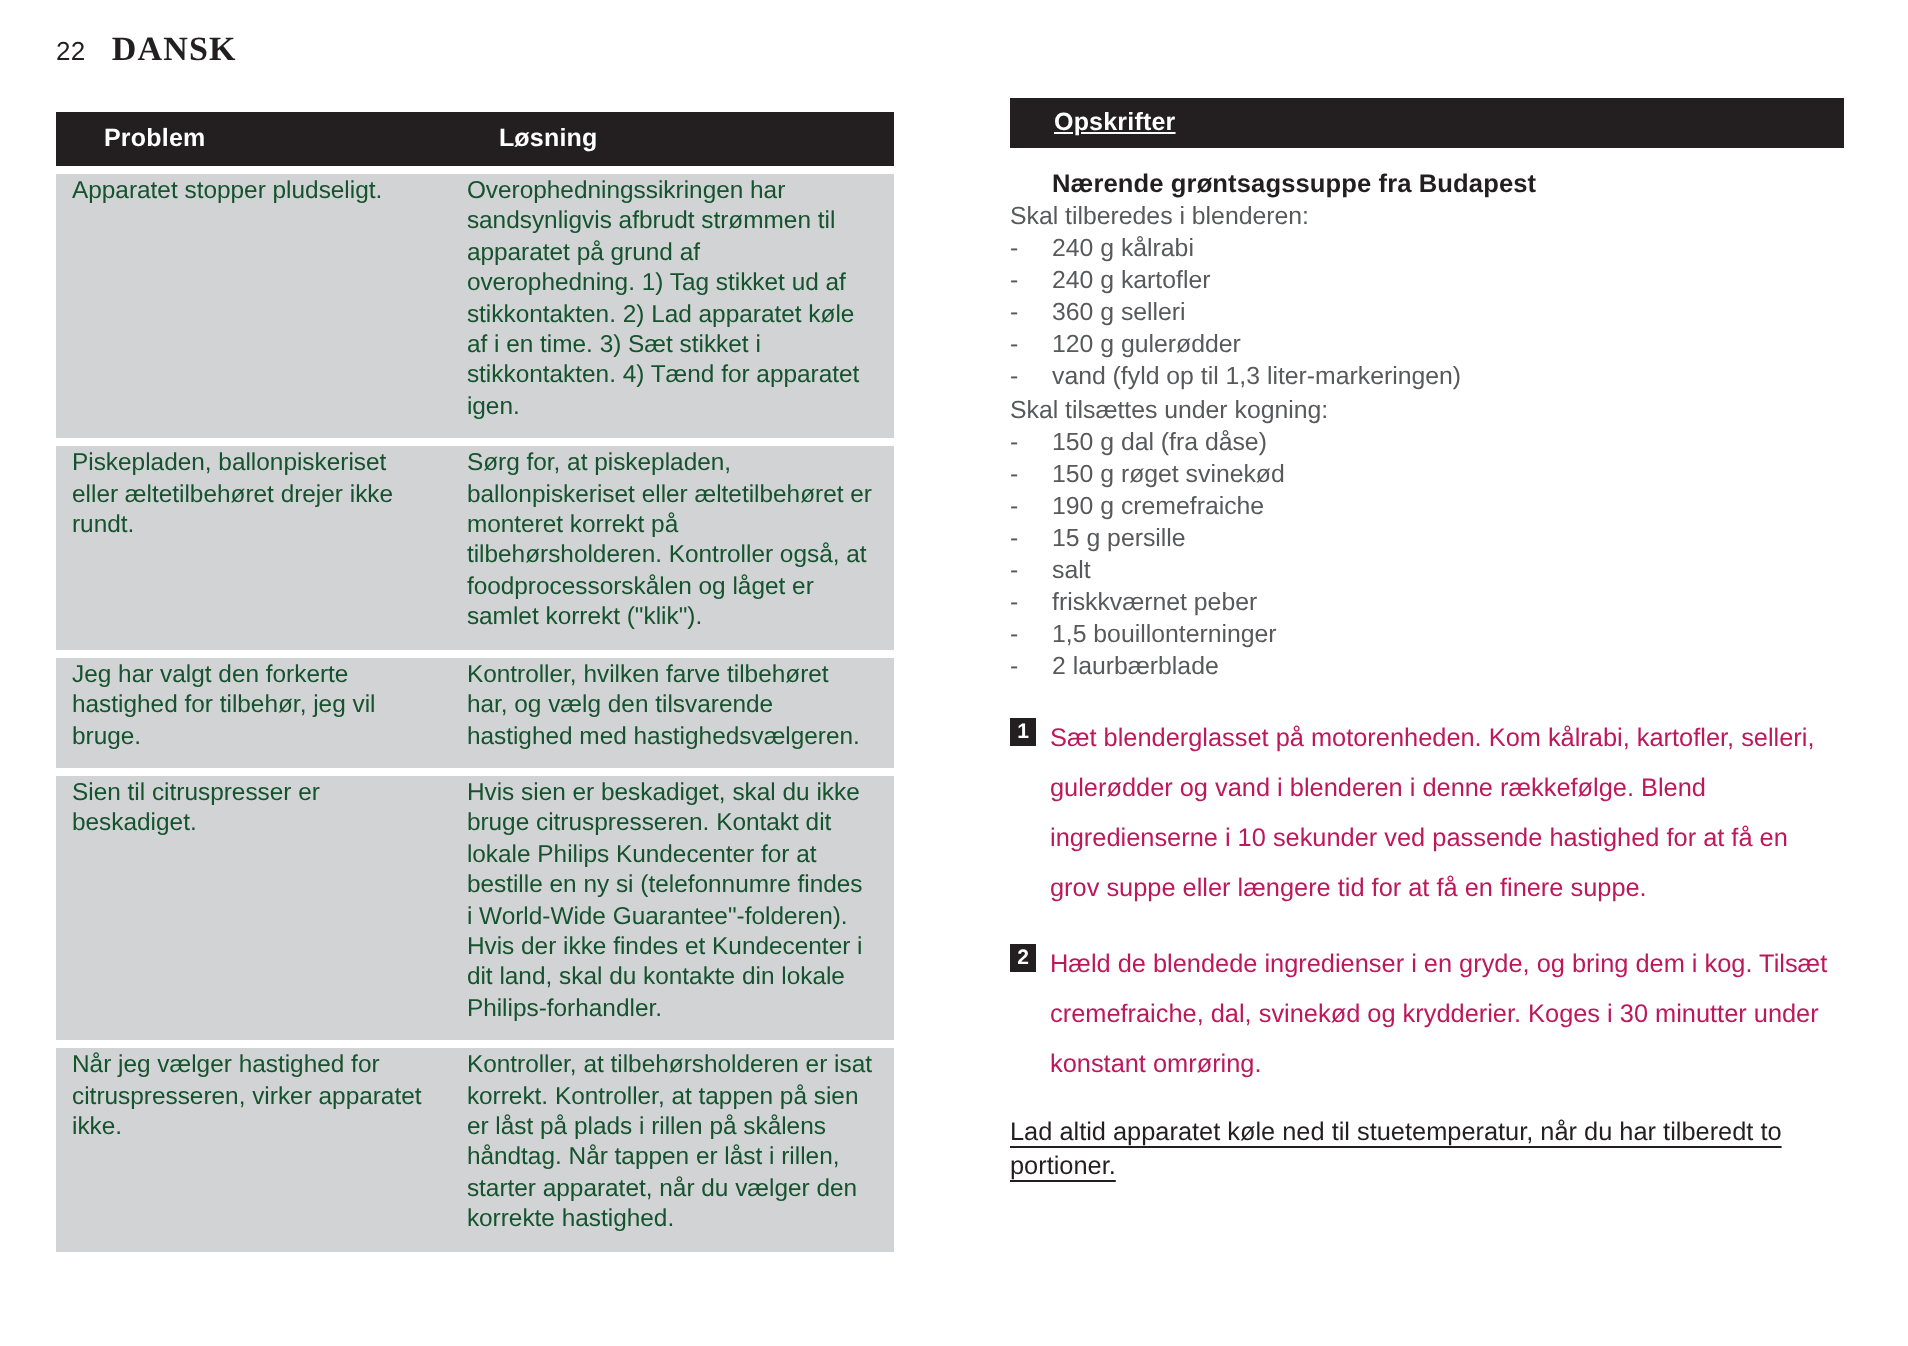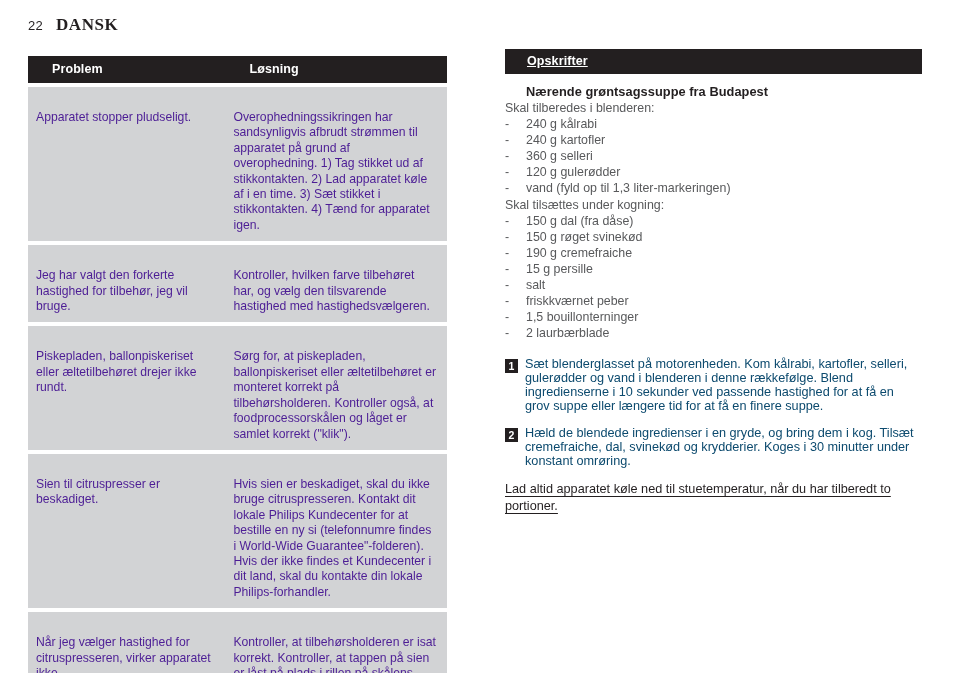--- a/index.html
+++ b/index.html
@@ -58,24 +58,24 @@
     background: #231f20;
     color: #ffffff;
     font-size: 12.5px;
     font-weight: bold;
     padding: 6px 8px 7px 24px;
     vertical-align: top;
     letter-spacing: 0.1px;
   }
   .tbl tr.body-row td {
     background: #d2d3d5;
-    color: #4c1d95;
+    color: #14532d;
     font-size: 12.2px;
     line-height: 15.4px;
-    padding: 23px 10px 8px 8px;
+    padding: 1px 10px 8px 8px;
     vertical-align: top;
   }
   .tbl td.c1 { width: 203px; }
   .tbl td.c2 { width: 216px; }
 
   
   .right-col {
     position: absolute;
     left: 505px;
     top: 49px;
@@ -148,22 +148,22 @@
     font-size: 10.5px;
     font-weight: bold;
     text-align: center;
     line-height: 14px;
     margin-top: 2px;
     margin-right: 7px;
   }
   .step-text {
     flex: 1 1 auto;
     font-size: 12.7px;
-    line-height: 14px;
-    color: #0c4a6e;
+    line-height: 25px;
+    color: #be185d;
   }
 
   .footnote {
     margin-top: 9px;
     font-size: 12.7px;
     line-height: 17px;
     color: #231f20;
     text-decoration: underline;
     text-underline-offset: 2.5px;
   }
@@ -183,26 +183,26 @@
       <tbody>
         <tr class="head-row">
           <td class="c1">Problem</td>
           <td class="c2">Løsning</td>
         </tr>
         <tr class="body-row">
           <td class="c1">Apparatet stopper pludseligt.</td>
           <td class="c2">Overophedningssikringen har sandsynligvis afbrudt strømmen til apparatet på grund af overophedning. 1) Tag stikket ud af stikkontakten. 2) Lad apparatet køle af i en time. 3) Sæt stikket i stikkontakten. 4) Tænd for apparatet igen.</td>
         </tr>
         <tr class="body-row">
+          <td class="c1">Piskepladen, ballonpiskeriset eller æltetilbehøret drejer ikke rundt.</td>
+          <td class="c2">Sørg for, at piskepladen, ballonpiskeriset eller æltetilbehøret er monteret korrekt på tilbehørsholderen. Kontroller også, at foodprocessorskålen og låget er samlet korrekt ("klik").</td>
+        </tr>
+        <tr class="body-row">
           <td class="c1">Jeg har valgt den forkerte hastighed for tilbehør, jeg vil bruge.</td>
           <td class="c2">Kontroller, hvilken farve tilbehøret har, og vælg den tilsvarende hastighed med hastighedsvælgeren.</td>
-        </tr>
-        <tr class="body-row">
-          <td class="c1">Piskepladen, ballonpiskeriset eller æltetilbehøret drejer ikke rundt.</td>
-          <td class="c2">Sørg for, at piskepladen, ballonpiskeriset eller æltetilbehøret er monteret korrekt på tilbehørsholderen. Kontroller også, at foodprocessorskålen og låget er samlet korrekt ("klik").</td>
         </tr>
         <tr class="body-row">
           <td class="c1">Sien til citruspresser er beskadiget.</td>
           <td class="c2">Hvis sien er beskadiget, skal du ikke bruge citruspresseren. Kontakt dit lokale Philips Kundecenter for at bestille en ny si (telefonnumre findes i World-Wide Guarantee"-folderen). Hvis der ikke findes et Kundecenter i dit land, skal du kontakte din lokale Philips-forhandler.</td>
         </tr>
         <tr class="body-row">
           <td class="c1">Når jeg vælger hastighed for citruspresseren, virker apparatet ikke.</td>
           <td class="c2">Kontroller, at tilbehørsholderen er isat korrekt. Kontroller, at tappen på sien er låst på plads i rillen på skålens håndtag. Når tappen er låst i rillen, starter apparatet, når du vælger den korrekte hastighed.</td>
         </tr>
       </tbody>

